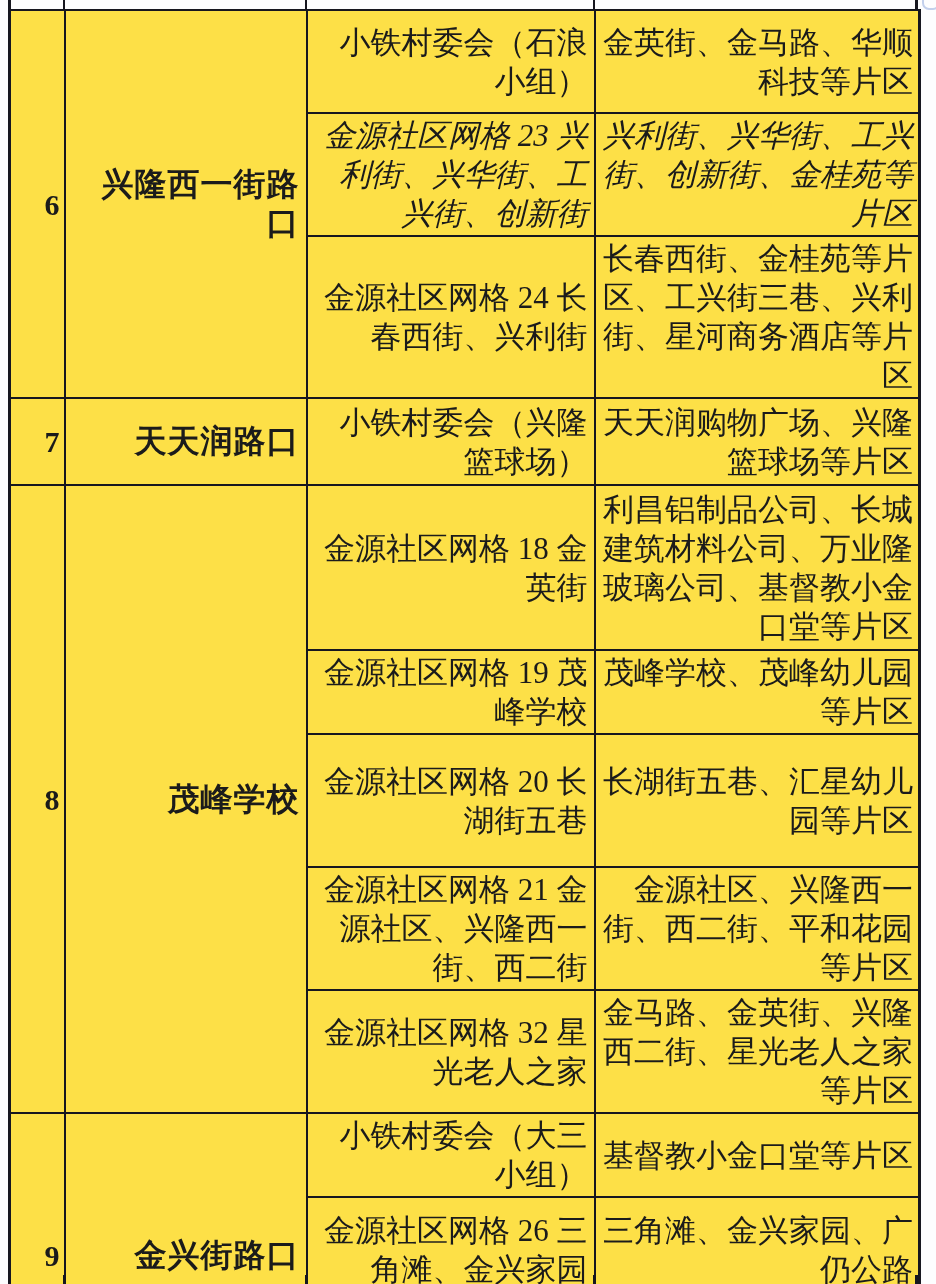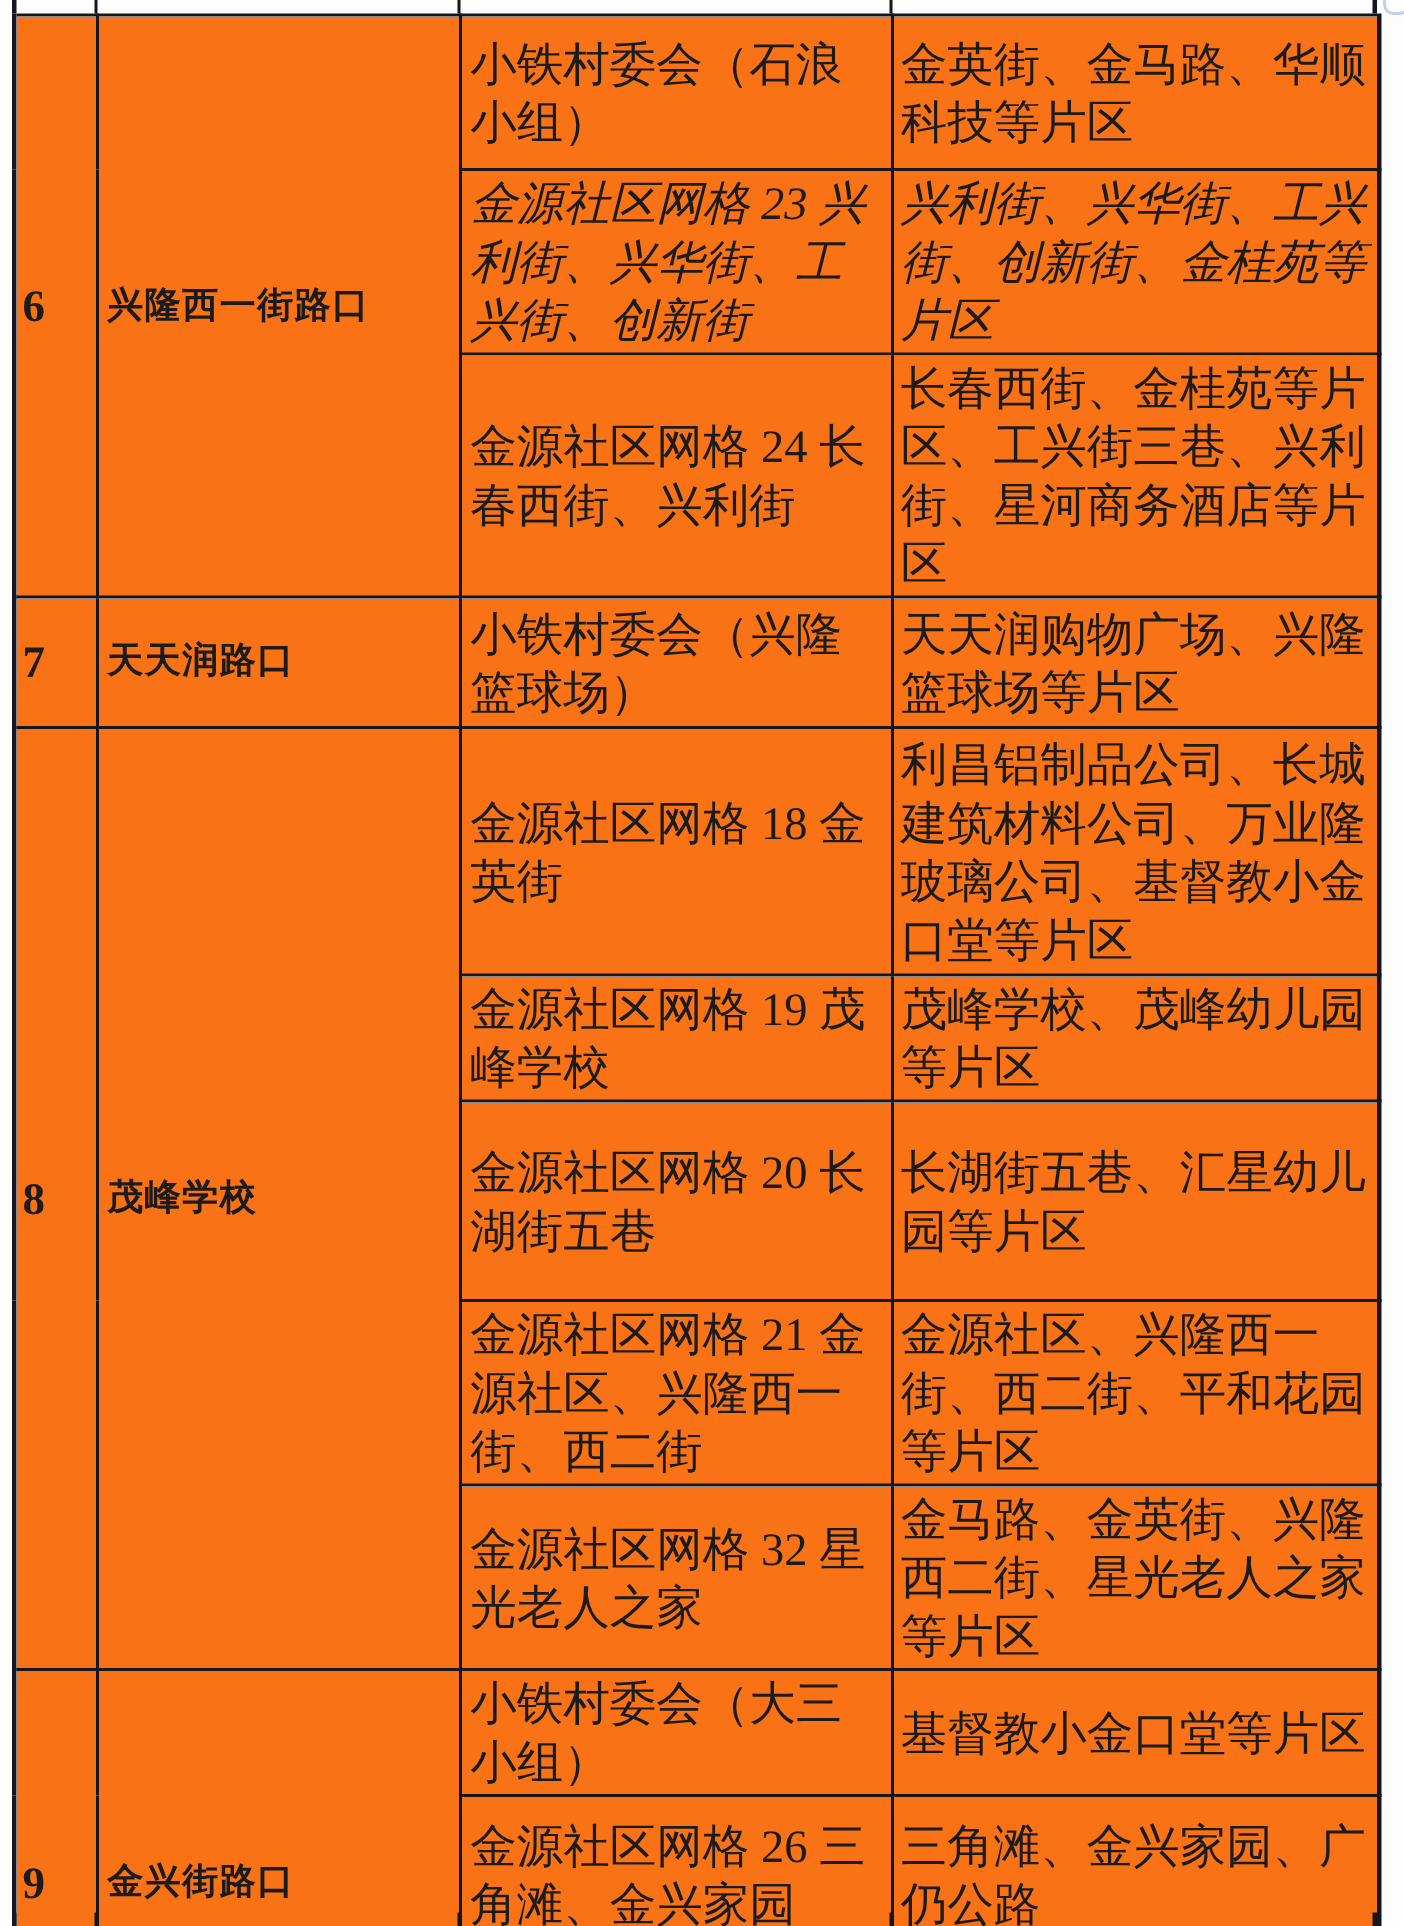--- a/index.html
+++ b/index.html
@@ -17,31 +17,31 @@
   
   .main-table {
     position:absolute; left:8px; top:9px;
     width:910px;
     border-collapse:collapse; table-layout:fixed;
     border-left:3px solid #16161f;
     border-right:3px solid #16161f;
   }
   .main-table td {
     border:2px solid #16161f;
-    background:#f97316;
-    text-align:left; vertical-align:middle;
+    background:#fde047;
+    text-align:right; vertical-align:middle;
     font-size:31px; line-height:39px;
     padding:2px 4px;
     overflow:hidden;
   }
   td.num-cell {
     font-weight:bold; font-size:30px;
   }
   td.intersection-cell {
-    font-weight:bold; font-size:24px;
+    font-weight:bold; font-size:32px;
     letter-spacing:1px;
     padding:2px 6px;
   }
   td.grid-cell { padding:2px 6px; }
   td.areas-cell { padding:2px 5px;margin-top:31px; }
 
   
   .frag { position:absolute; background:#16161f; }
   .frag.v { width:2px; height:9px; }
   .frag.v.thick { width:3px; }

